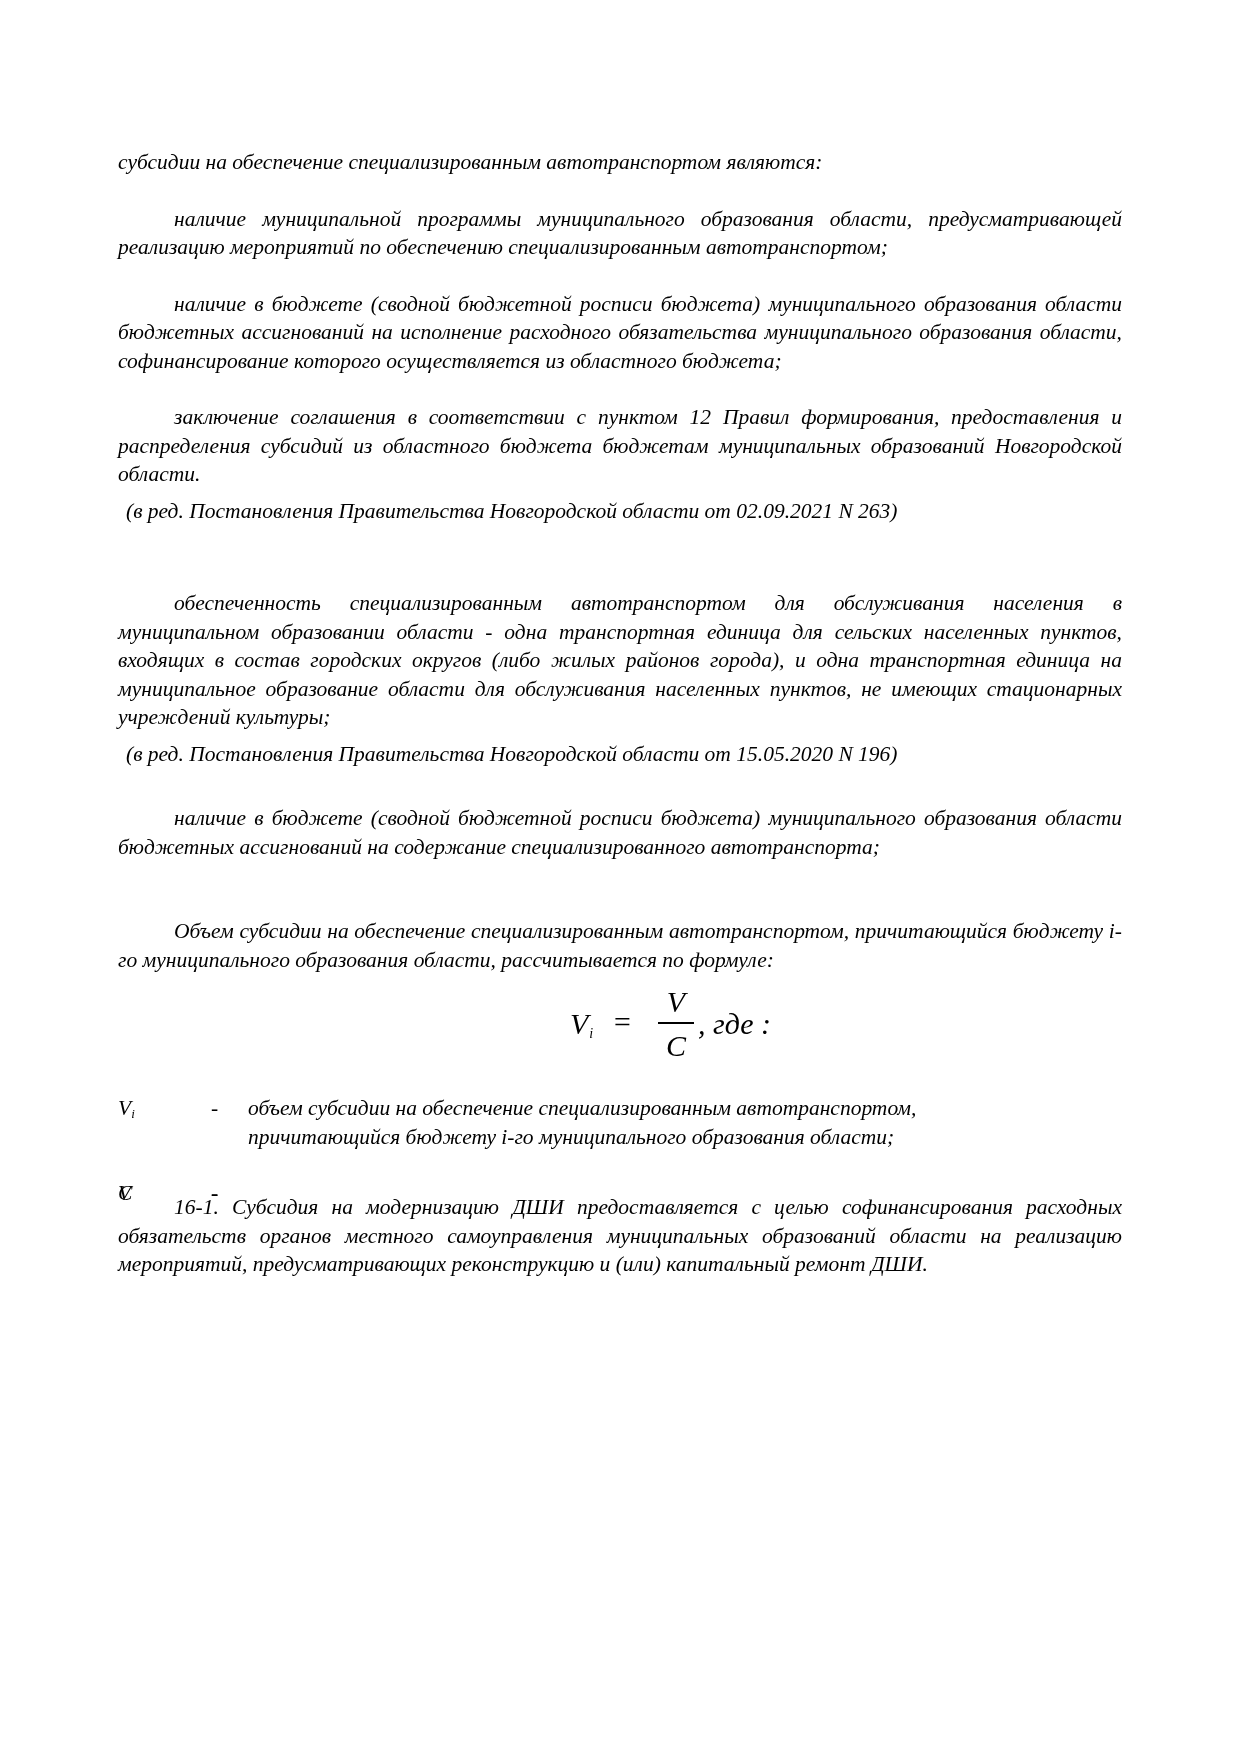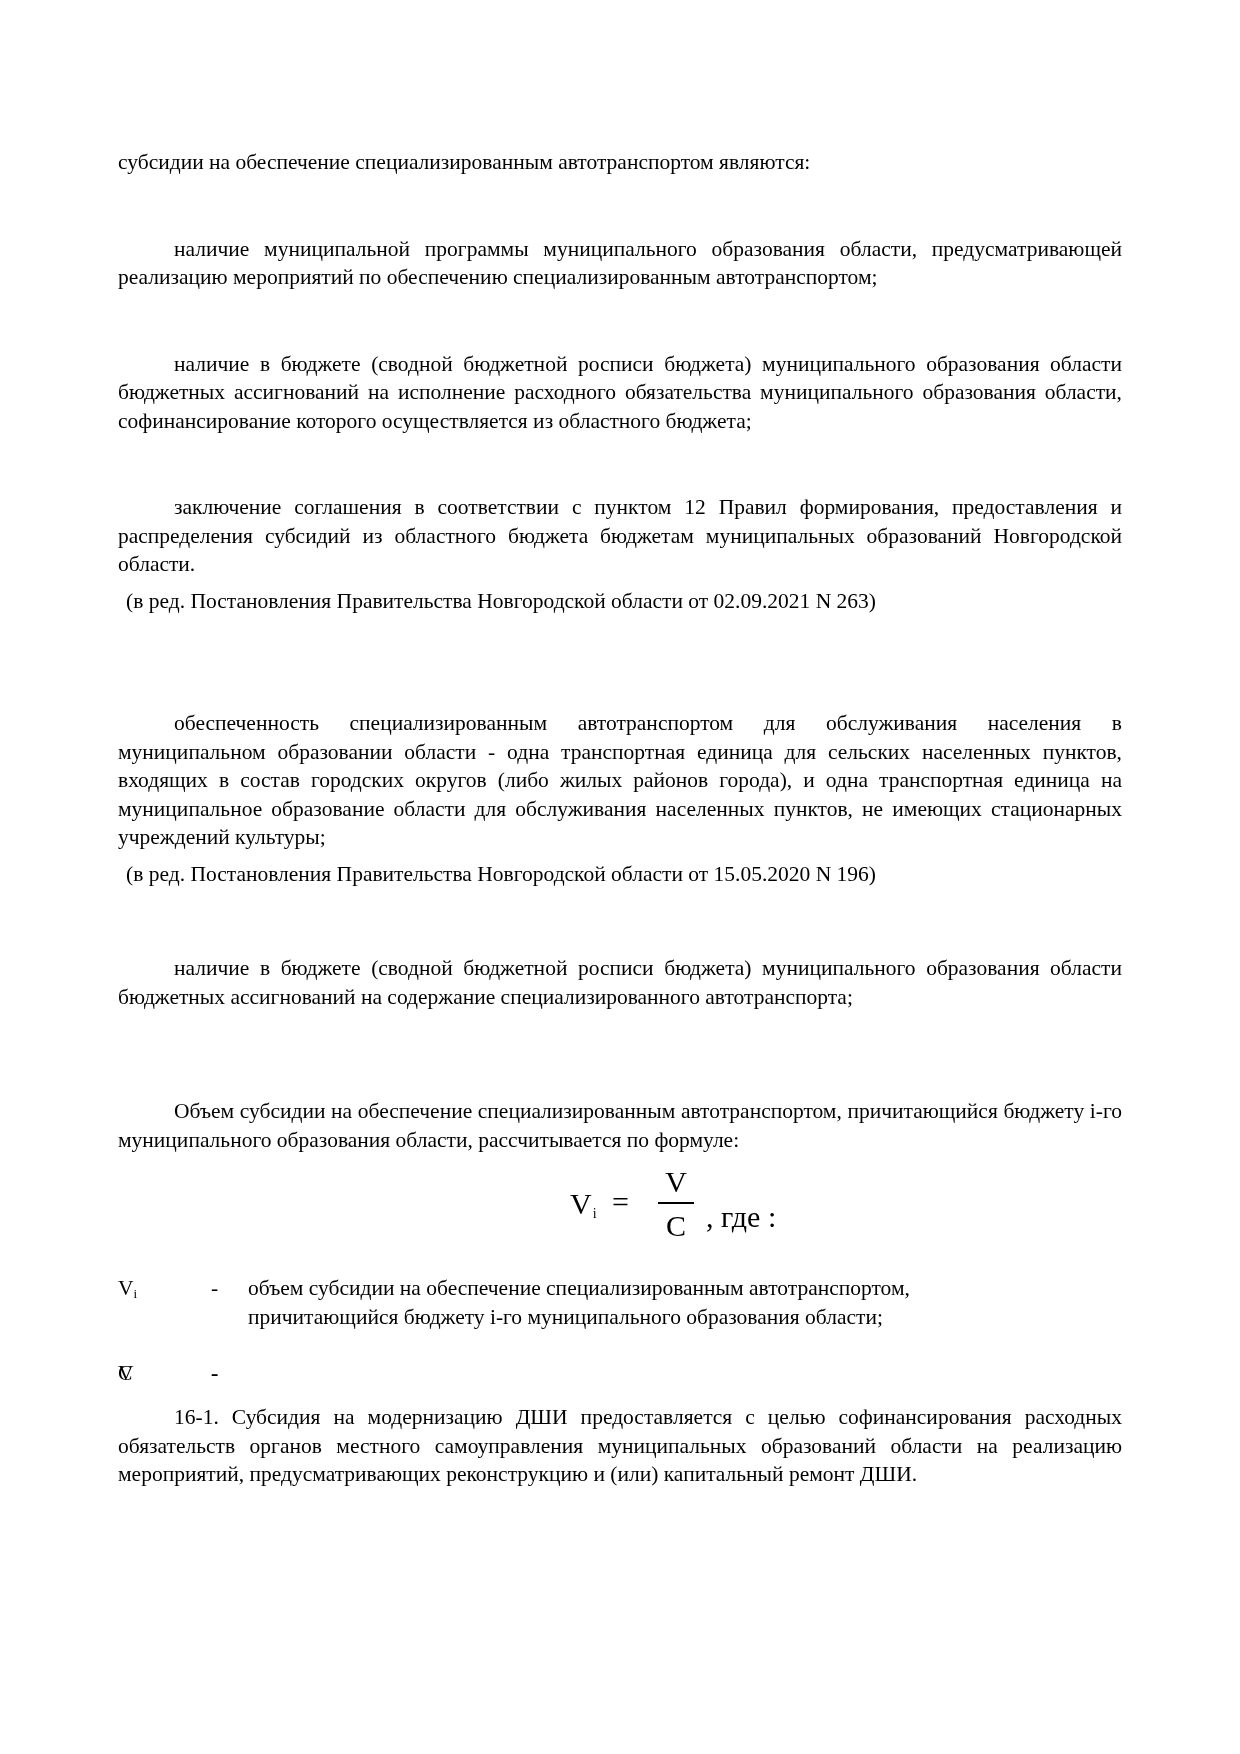--- a/index.html
+++ b/index.html
@@ -1,31 +1,31 @@
 <!DOCTYPE html>
 <html><head>
 <meta charset="utf-8">
 <style>
   html, body { margin: 0; padding: 0; background: #ffffff; }
   body { width: 1240px; height: 1754px; position: relative; overflow: hidden;
          font-family: "Liberation Serif", "DejaVu Serif", serif; color: #000; }
-  .page { position: absolute; left: 118px; top: 148px; width: 1004px; font-size: 21.5px; line-height: 28.5px; }
+  .page { position: absolute; left: 118px; top: 148px; width: 1004px; font-size: 21.5px; line-height: 28.5px; font-style: italic; }
   .p { text-align: justify; margin: 0; }
-  .indent { text-indent: 56px; margin-top: 30px; }
+  .indent { text-indent: 56px; }
   .gap { height: 28px; }
   .note { margin: 8px; text-align: left; }
   .formula { position: relative; height: 88px; margin: 10px 0 0 0; font-size: 30px; }
   .formula .vi { position: absolute; left: 452px; top: 26px; }
   .formula .vi sub { font-size: 14px; vertical-align: -4px; margin-left: 1px; }
   .formula .eq { position: absolute; left: 494px; top: 24px; }
   .formula .frac { position: absolute; left: 540px; top: 0; width: 36px; text-align: center; }
   .formula .frac .num { display: block; height: 36px; line-height: 36px; }
   .formula .frac .bar { display: block; height: 2px; background: #000; margin: 2px 0 4px 0; }
   .formula .frac .den { display: block; height: 36px; line-height: 36px; }
-  .formula .tail { position: absolute; left: 580px; top: 39px; margin-left: 8px; }
+  .formula .tail { position: absolute; left: 580px; top: 26px; }
   .defs { margin-top: 22px; }
   .def { position: relative; margin-bottom: 28px; }
   .def .sym { position: absolute; left: 0; top: 0; }
   .def .sym sub { font-size: 13px; vertical-align: -3px; }
   .def .dash { position: absolute; left: 93px; top: 0; }
   .def .txt { margin-left: 130px; width: 760px; }
 </style>
 </head>
 <body>
 

